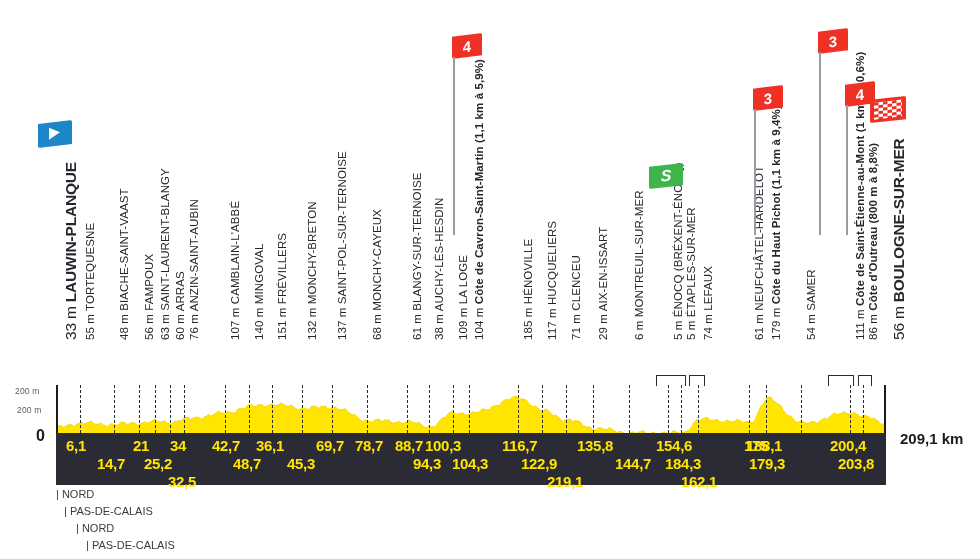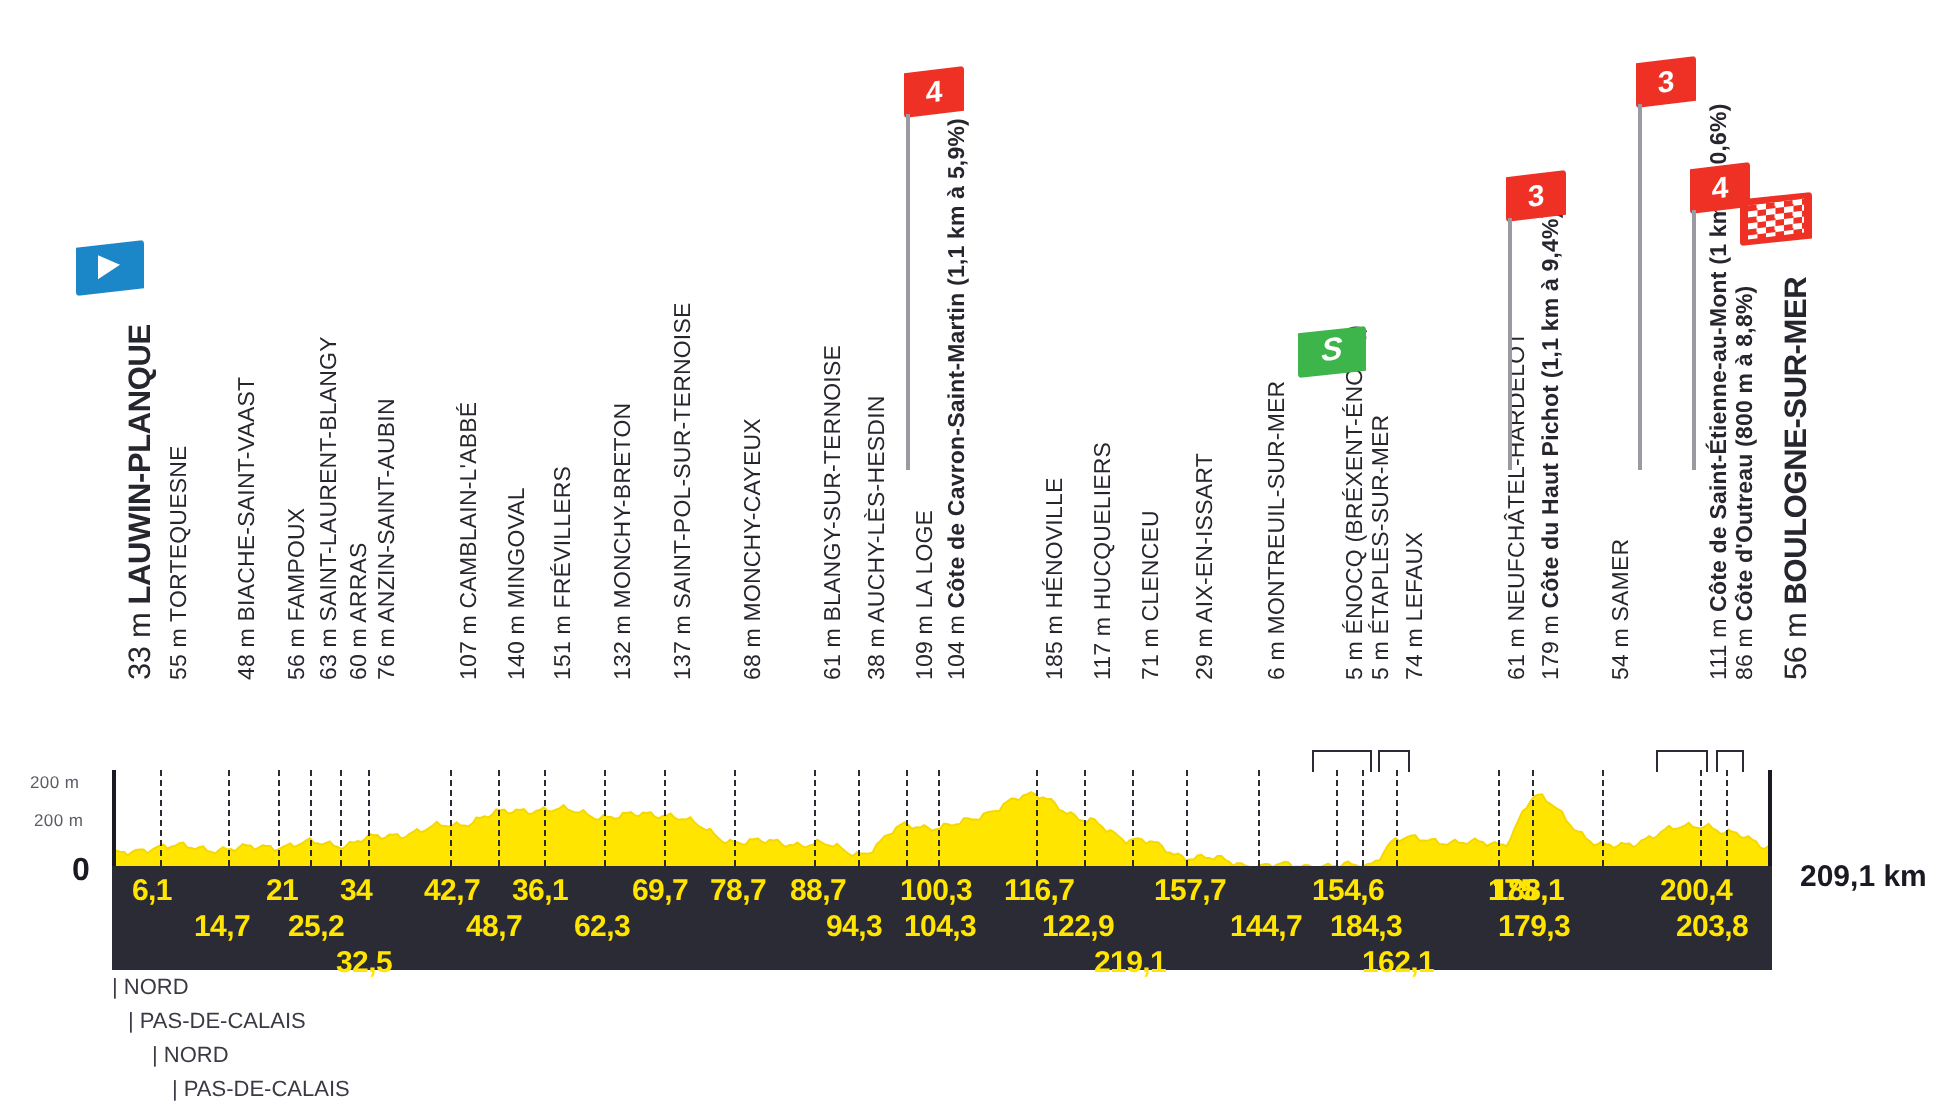--- a/index.html
+++ b/index.html
@@ -181,31 +181,31 @@
       <div class="plabel bold" style="left: 890px; top: 340px;"><span class="alt">56 m </span><span>BOULOGNE-SUR-MER</span></div>
       <div class="km" style="left: 66px; top: 437px;">6,1</div>
       <div class="km" style="left: 97px; top: 455px;">14,7</div>
       <div class="km" style="left: 133px; top: 437px;">21</div>
       <div class="km" style="left: 144px; top: 455px;">25,2</div>
       <div class="km" style="left: 170px; top: 437px;">34</div>
       <div class="km" style="left: 168px; top: 473px;">32,5</div>
       <div class="km" style="left: 212px; top: 437px;">42,7</div>
       <div class="km" style="left: 233px; top: 455px;">48,7</div>
       <div class="km" style="left: 256px; top: 437px;">36,1</div>
-      <div class="km" style="left: 287px; top: 455px;">62,3</div>
+      <div class="km" style="left: 287px; top: 455px;">45,3</div>
       <div class="km" style="left: 316px; top: 437px;">69,7</div>
       <div class="km" style="left: 355px; top: 437px;">78,7</div>
       <div class="km" style="left: 395px; top: 437px;">88,7</div>
       <div class="km" style="left: 413px; top: 455px;">94,3</div>
-      <div class="km" style="left: 450px; top: 437px; text-align: center;">100,3</div>
+      <div class="km" style="left: 425px; top: 437px; text-align: center;">100,3</div>
       <div class="km" style="left: 452px; top: 455px;">104,3</div>
       <div class="km" style="left: 502px; top: 437px;">116,7</div>
       <div class="km" style="left: 521px; top: 455px;">122,9</div>
       <div class="km" style="left: 547px; top: 473px;">219,1</div>
-      <div class="km" style="left: 577px; top: 437px;">157,7</div>
+      <div class="km" style="left: 577px; top: 437px;">135,8</div>
       <div class="km" style="left: 615px; top: 455px;">144,7</div>
       <div class="km" style="left: 656px; top: 437px;">154,6</div>
       <div class="km" style="left: 665px; top: 455px;">184,3</div>
       <div class="km" style="left: 681px; top: 473px;">162,1</div>
       <div class="km" style="left: 744px; top: 437px;">175</div>
       <div class="km" style="left: 749px; top: 455px;">179,3</div>
       <div class="km" style="left: 746px; top: 437px;">188,1</div>
       <div class="km" style="left: 830px; top: 437px;">200,4</div>
       <div class="km" style="left: 838px; top: 455px;">203,8</div>
       <div class="bracket" style="left: 656px; top: 375px; width: 28px;"></div>

